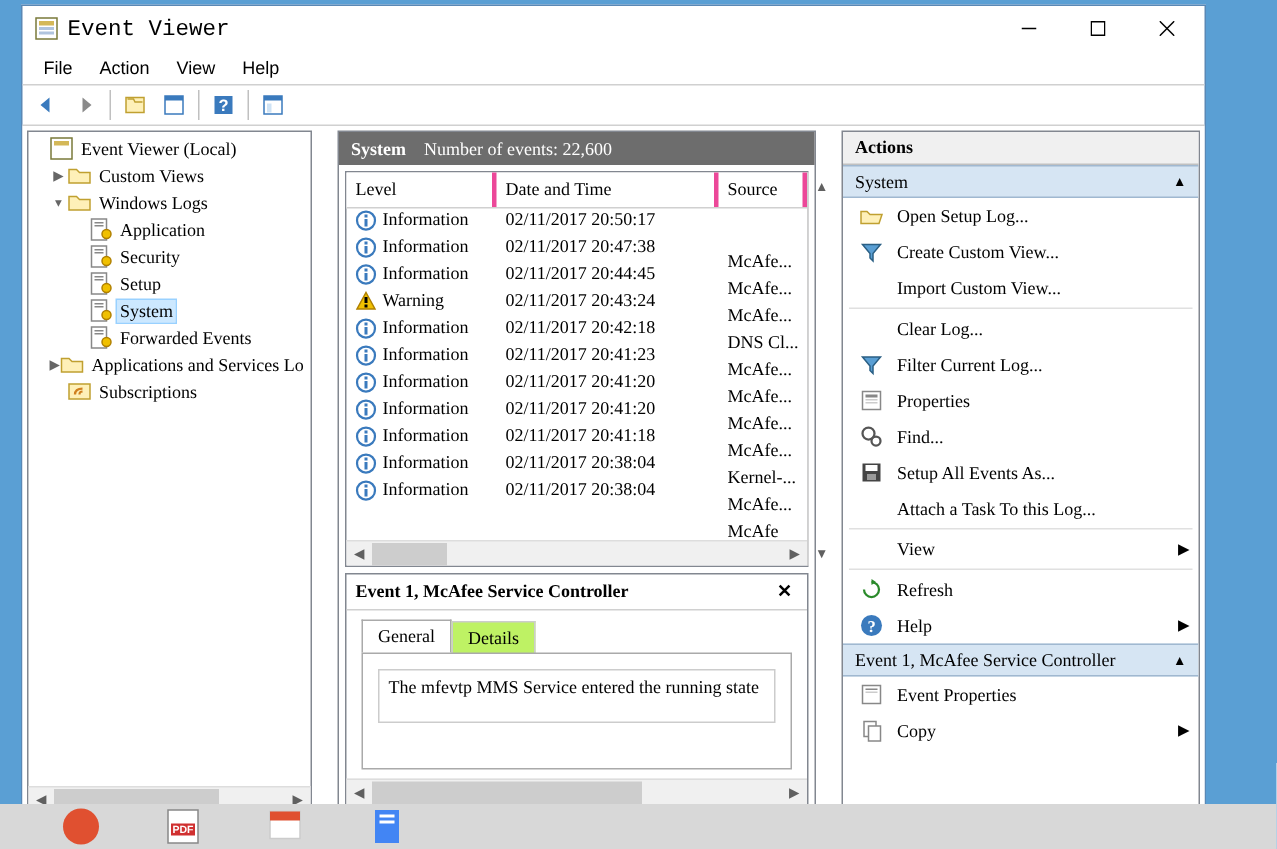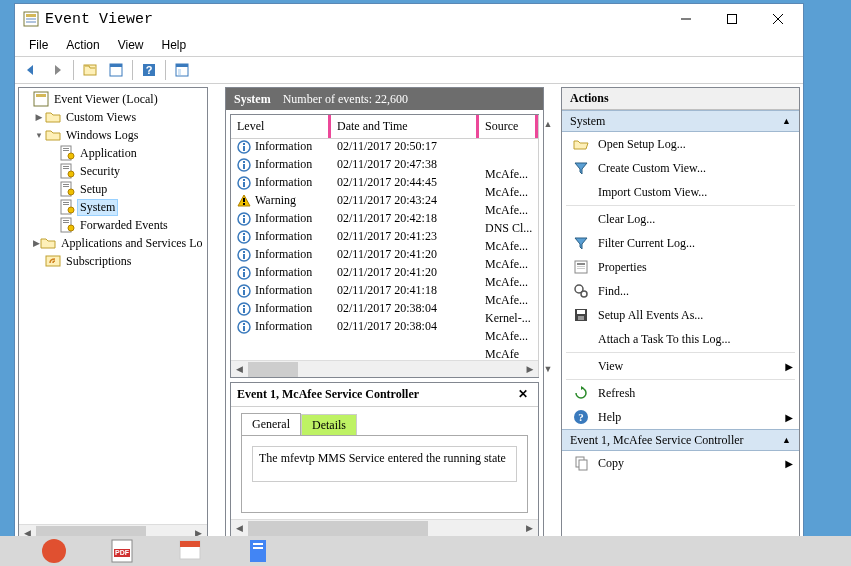--- a/index.html
+++ b/index.html
@@ -568,20 +568,30 @@
           <span class="actiontext">Help</span>
           <span class="subarrow">▶</span>
         </div>
         <div class="sectionhead">
           <span class="txt">Event 1, McAfee Service Controller</span>
           <span class="arrowup">▲</span>
         </div>
         <div class="actionitem">
           <span class="aicon">
               <svg width="16" height="16">
+                <rect x="2" y="2" width="12" height="12" fill="#fff" stroke="#888"></rect>
+                <rect x="4" y="4" width="8" height="1" fill="#888"></rect>
+                <rect x="4" y="6" width="8" height="1" fill="#ccc"></rect>
+              </svg>
+            </span>
+          <span class="actiontext">Event Properties</span>
+        </div>
+        <div class="actionitem">
+          <span class="aicon">
+              <svg width="16" height="16">
                 <rect x="3" y="2" width="8" height="10" fill="#fff" stroke="#888"></rect>
                 <rect x="6" y="5" width="8" height="10" fill="#fff" stroke="#888"></rect>
               </svg>
             </span>
           <span class="actiontext">Copy</span>
           <span class="subarrow">▶</span>
         </div>
       </div>
     </div>
 

